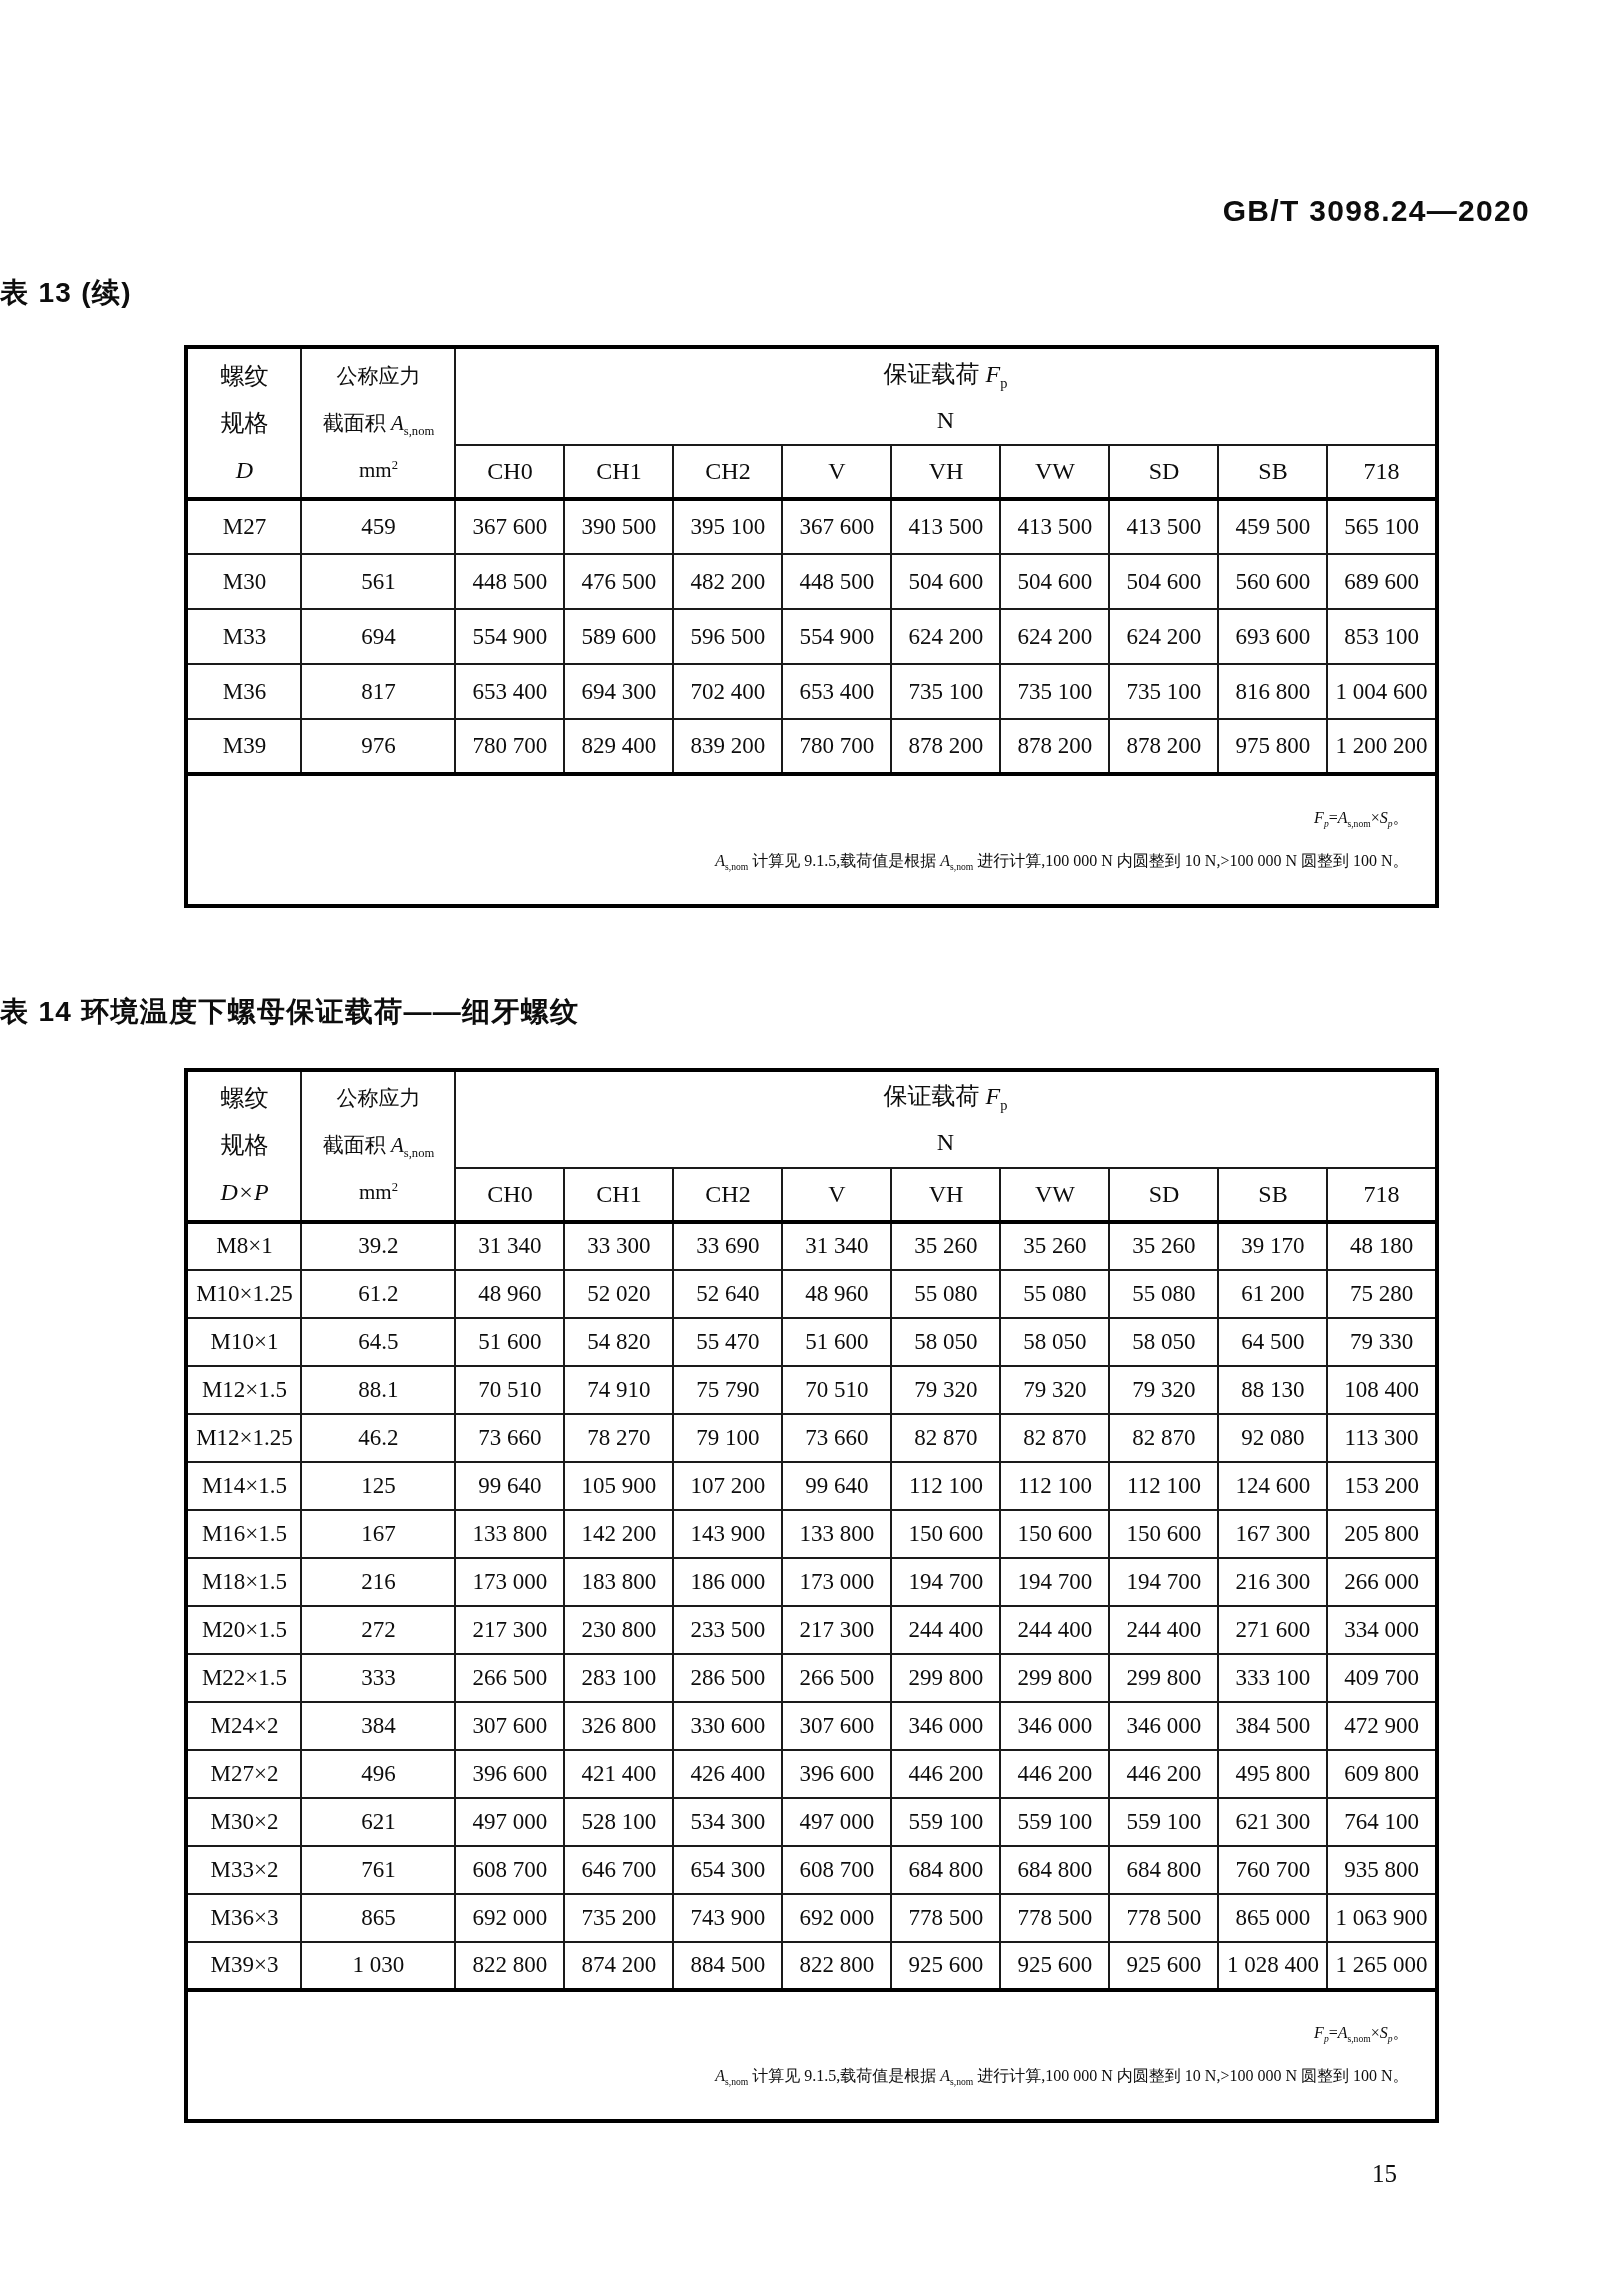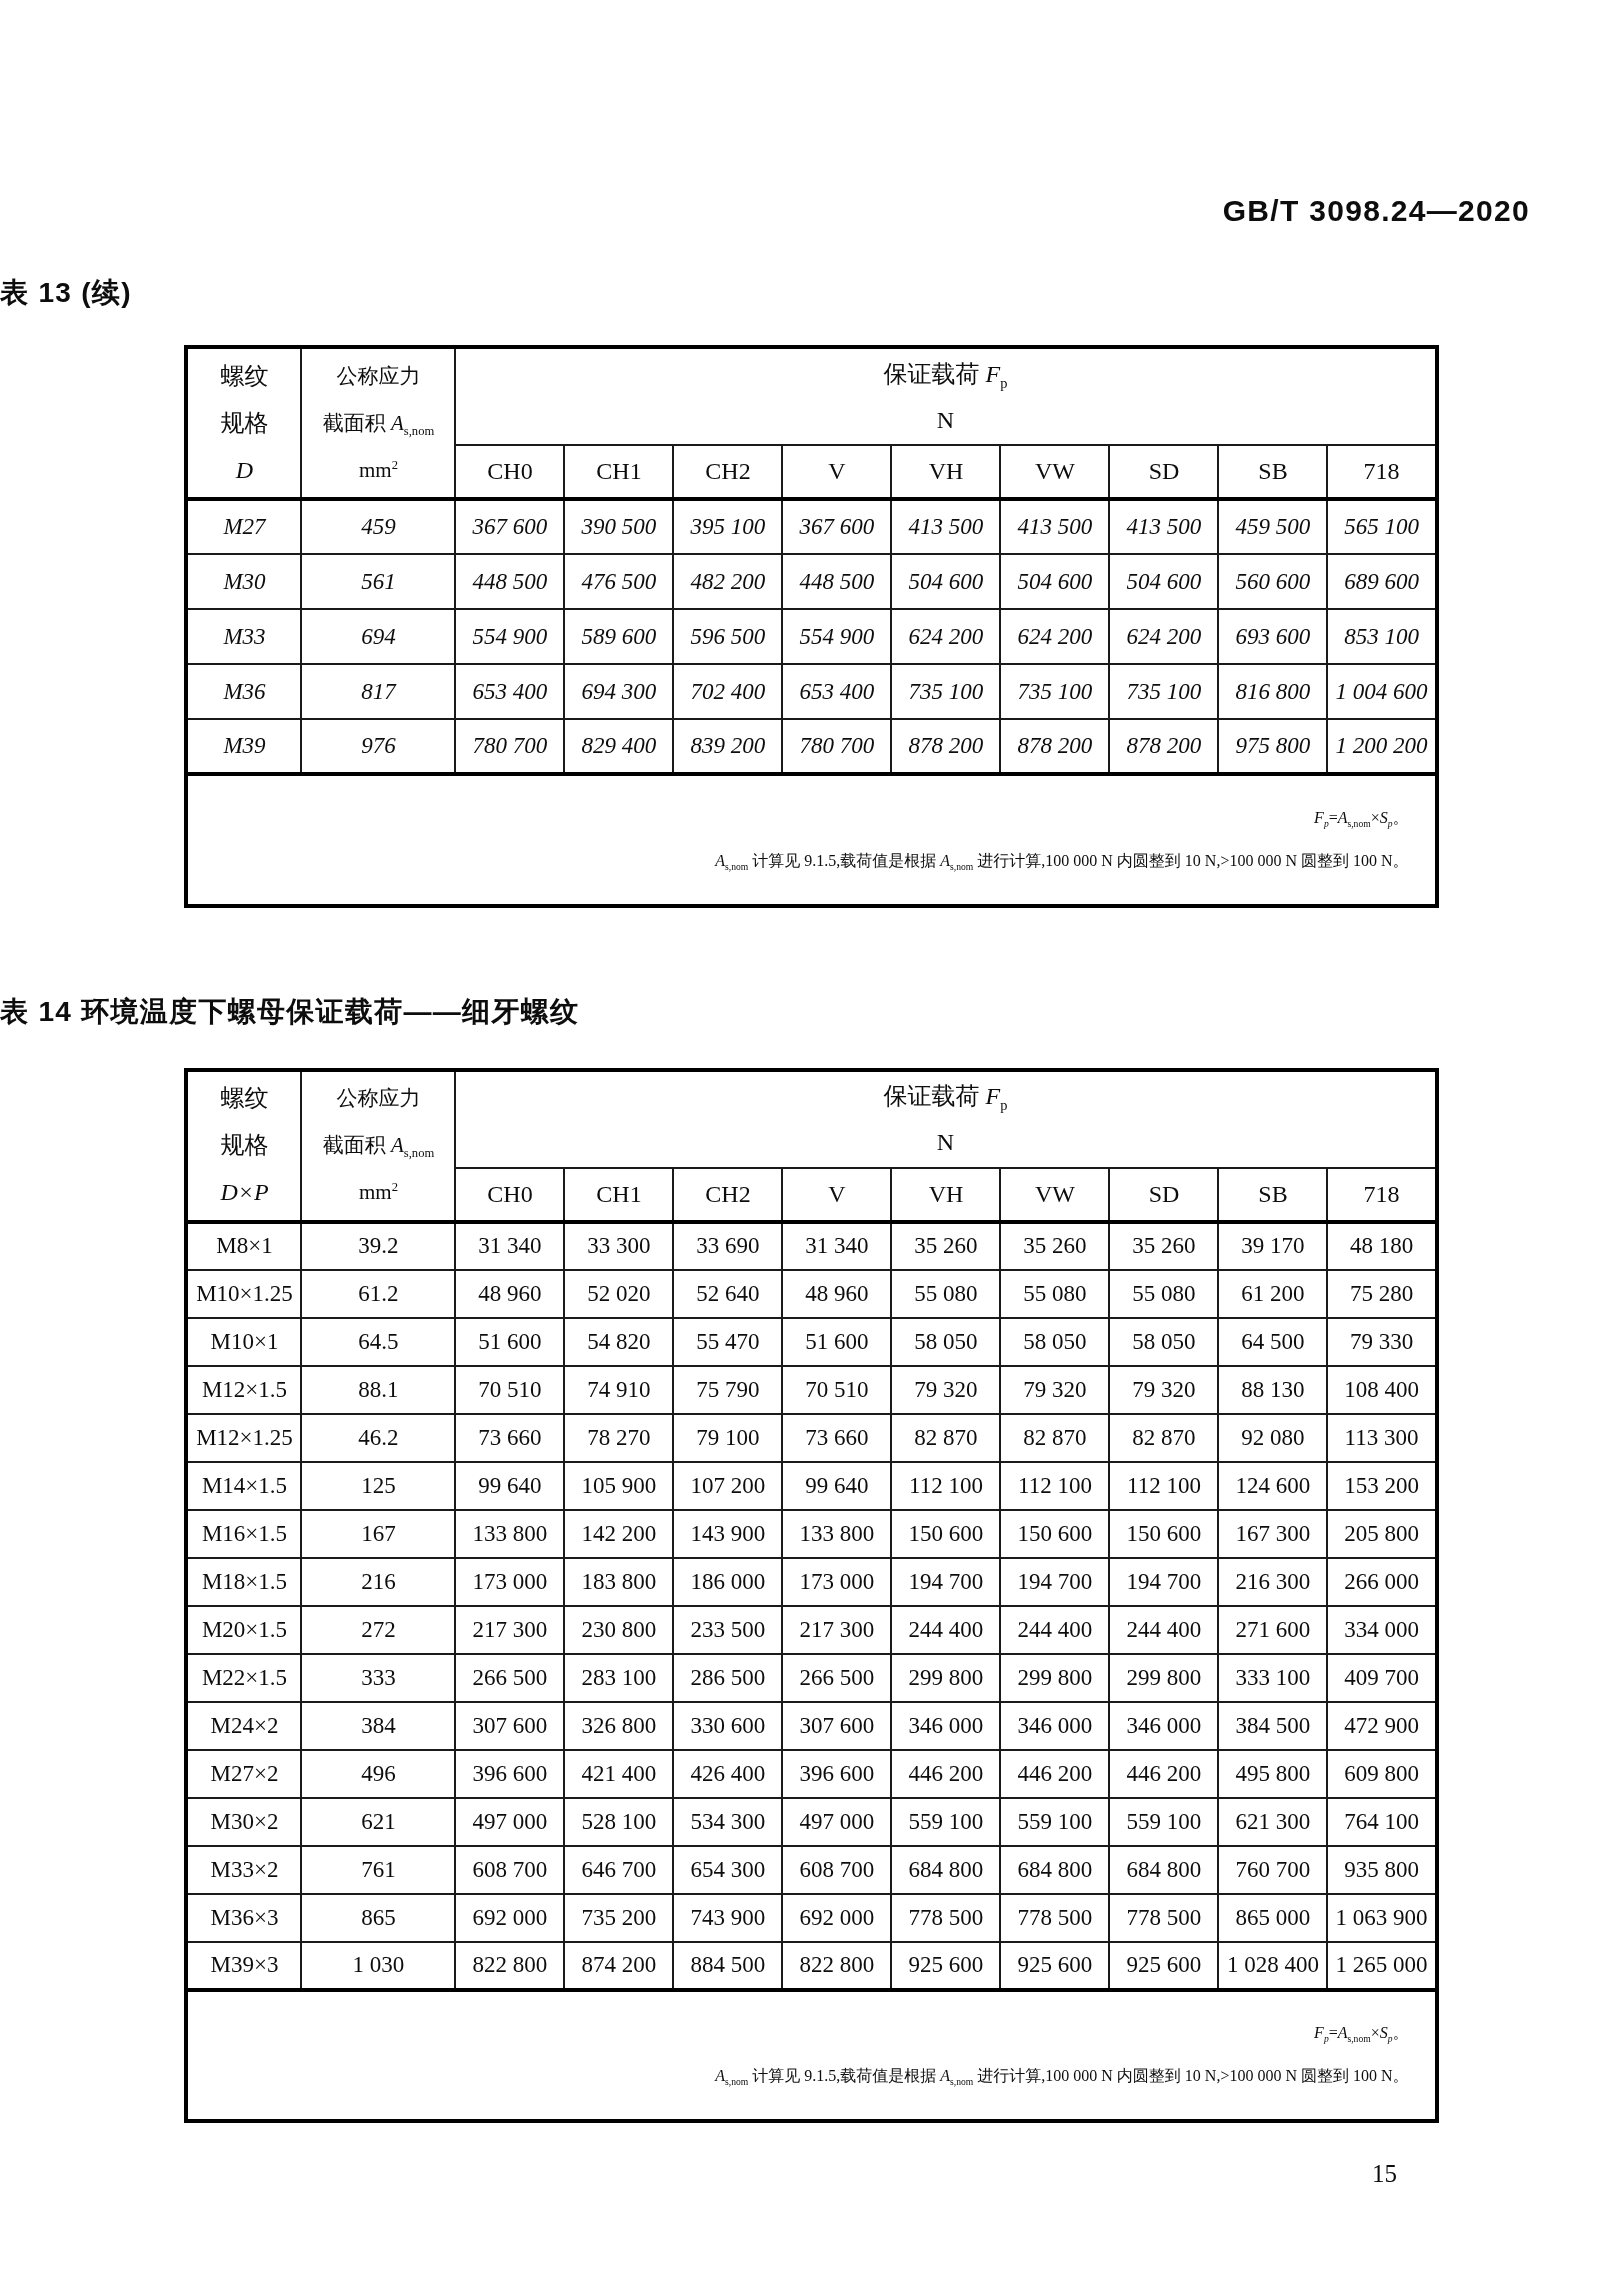--- a/index.html
+++ b/index.html
@@ -52,21 +52,21 @@
   thead th { font-size: 24px; }
   th.rowspan2 { border-bottom: 4.6px solid #000; }
   th.col-area { font-size: 21px; }
   tr.sub-row th { border-bottom: 4.6px solid #000; }
   th.group { border-bottom: 2px solid #1a1a1a; }
 
   .hline { line-height: 47px; white-space: nowrap; }
   .grp-line { line-height: 46px; white-space: nowrap; }
 
   tbody td { font-size: 23px; white-space: nowrap; }
-  #table13 tbody tr { height: 55px; font-style: italic; }
+  #table13 tbody tr { height: 55px; }
   #table14 tbody tr { height: 48px; }
   tbody tr:last-child td { border-bottom: 4.6px solid #000; }
 
   tfoot td {
     border: none;
     border-top: 4.6px solid #000;
     text-align: right;
     padding: 19.6px 26px 22px 52px;
     font-size: 16px;
   }

